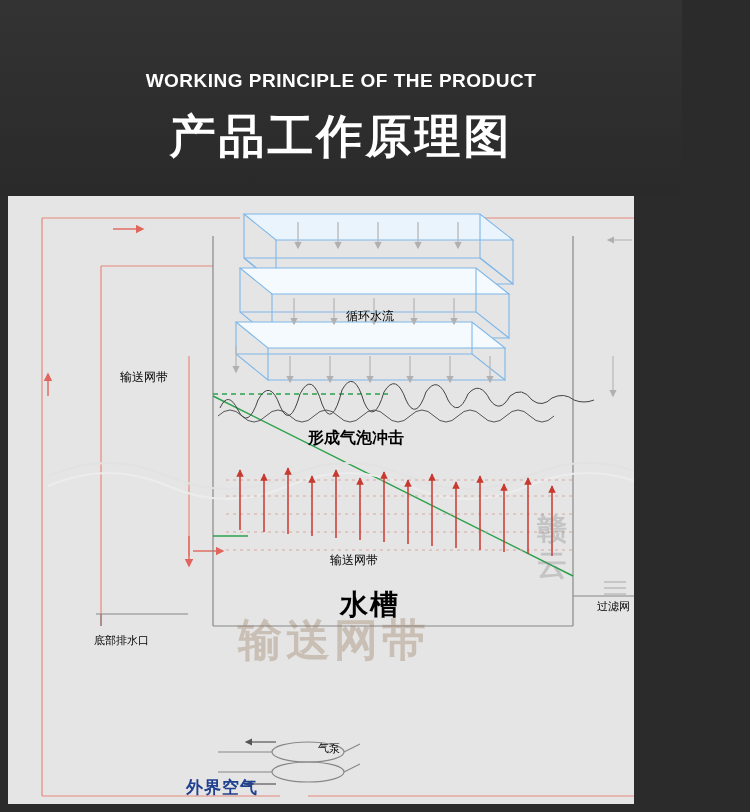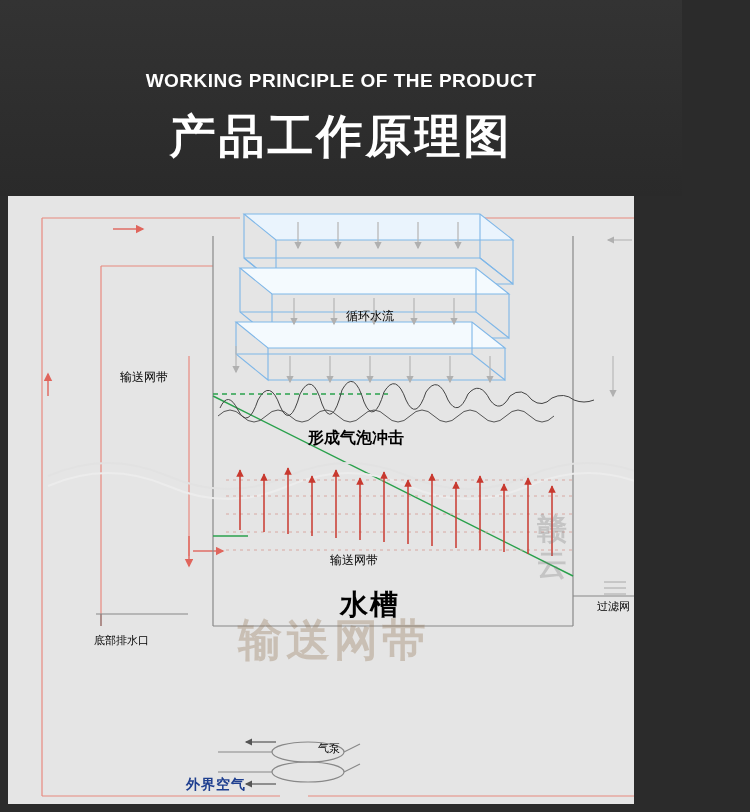--- a/index.html
+++ b/index.html
@@ -36,21 +36,21 @@
     background:#e5e5e5;
     overflow:hidden;
   }
   .svgwrap{position:absolute;left:0;top:0;width:734px;height:608px;}
 
   
   .lbl{position:absolute;color:#000;font-size:12px;white-space:nowrap;}
   .lbl-sm{font-size:11px;}
   .lbl-big{font-size:28px;font-weight:bold;letter-spacing:2px;}
   .lbl-red{color:#d03127;font-size:20px;font-weight:bold;letter-spacing:1px;}
-  .lbl-blue{color:#1f3f8f;font-size:14px;font-weight:bold;letter-spacing:1px;}
+  .lbl-blue{color:#1f3f8f;font-size:17px;font-weight:bold;letter-spacing:1px;}
   .lbl-mid{font-size:16px;font-weight:bold;}
 
   
   .wm{
     position:absolute;left:230px;top:415px;
     font-size:44px;font-weight:bold;color:rgba(150,120,90,0.35);
     letter-spacing:4px;pointer-events:none;
   }
   .wm2{
     position:absolute;left:232px;top:463px;

